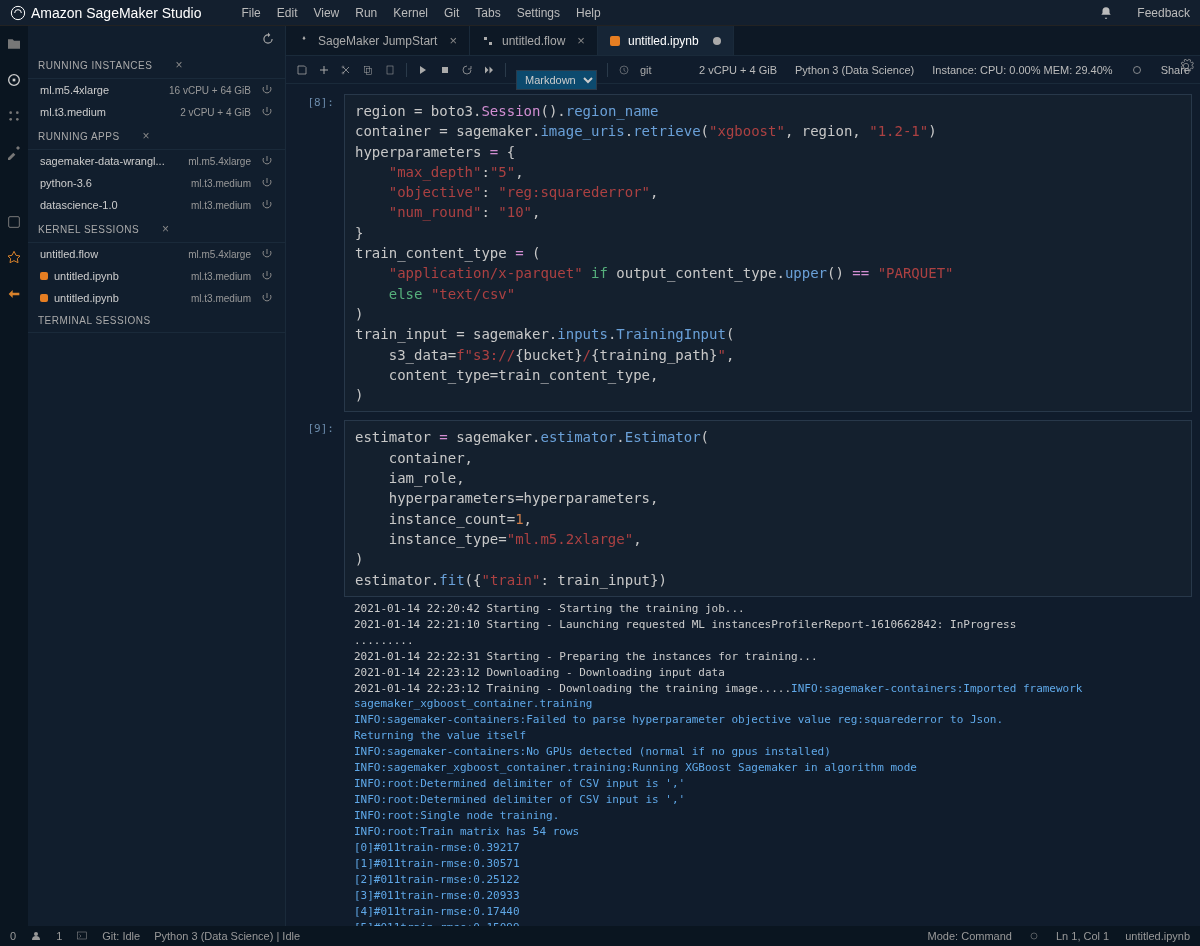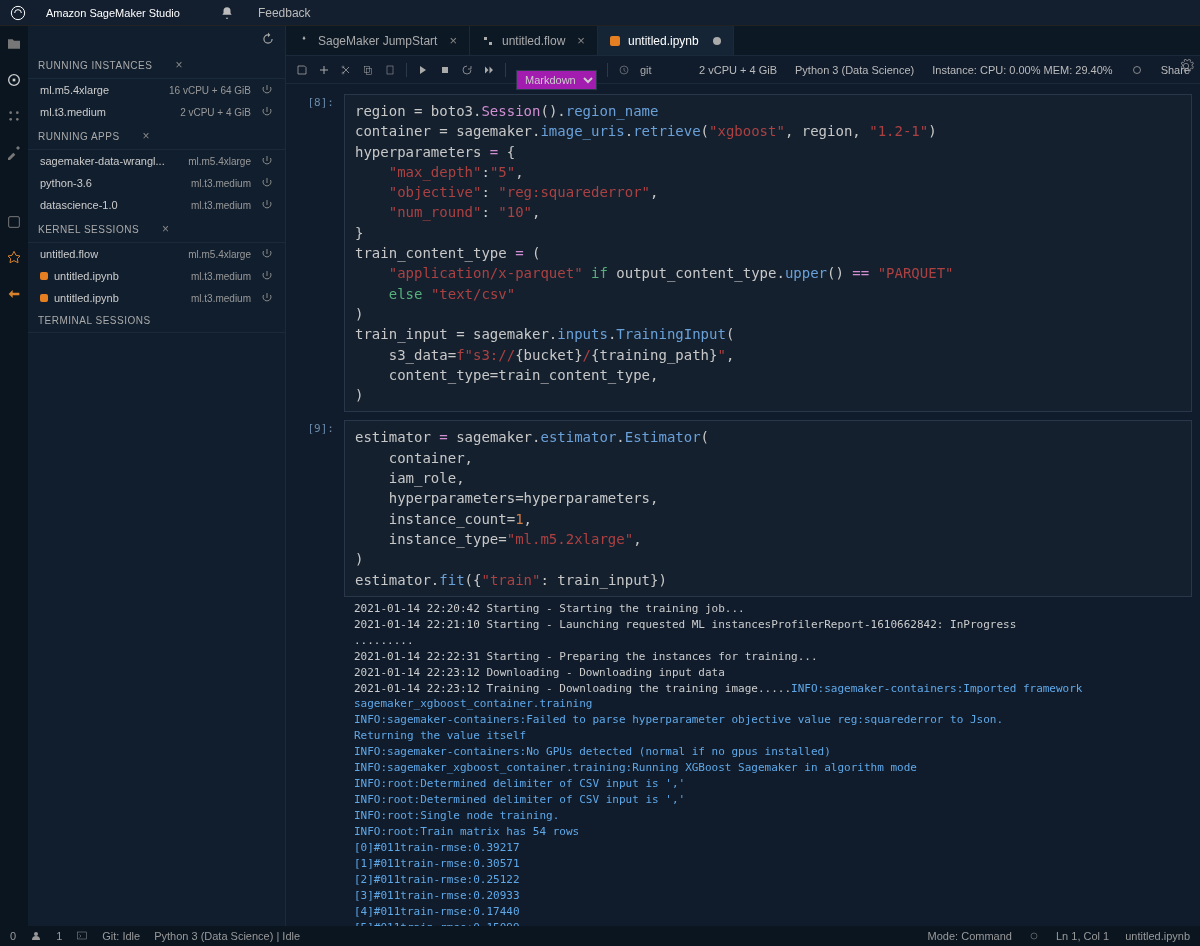--- a/index.html
+++ b/index.html
@@ -1,19 +1,19 @@
 <!DOCTYPE html>
 <html><head>
 <meta charset="utf-8">
 <style>
 * { margin:0; padding:0; box-sizing:border-box; }
 body { font-family:-apple-system,BlinkMacSystemFont,"Segoe UI",Arial,sans-serif; background:#0d1b2a; color:#c5c5c5; font-size:12px; width:1200px; height:946px; overflow:hidden; }
 .topbar { height:26px; background:#131f2e; display:flex; align-items:center; padding:0 10px; border-bottom:1px solid #222; }
 .logo-svg { width:16px; height:16px; }
-.app-title { color:#fff; font-size:11px; margin-left:20px; margin-right:40px; }
+.app-title { color:#fff; font-size:14px; margin-left:5px; margin-right:40px; }
 .menus { display:flex; gap:16px; flex:1; }
 .menu-item { color:#bbb; font-size:12px; cursor:pointer; }
 .topbar .right { display:flex; align-items:center; gap:24px; }
 .bell-icon { width:14px; height:14px; fill:#bbb; }
 .feedback { color:#bbb; font-size:12px; }
 .main { display:flex; height:calc(100% - 26px - 20px); }
 .activity-bar { width:28px; background:#0a1520; display:flex; flex-direction:column; align-items:center; padding-top:10px; gap:20px; }
 .activity-icon { width:16px; height:16px; fill:#777; cursor:pointer; }
 .side-panel { width:258px; background:#111e2d; overflow:hidden; border-right:1px solid #1a2a3a; }
 .panel-header { display:flex; justify-content:flex-end; padding:6px 10px; }
@@ -29,21 +29,21 @@
 .tabs { height:30px; background:#0d1825; display:flex; border-bottom:1px solid #1a2a3a; }
 .tab { display:flex; align-items:center; padding:0 12px; gap:8px; border-right:1px solid #1a2a3a; font-size:12px; color:#aaa; cursor:pointer; }
 .tab.active { background:#162536; color:#fff; }
 .tab .tabicon { width:12px; height:12px; }
 .tab .close { color:#888; font-size:13px; margin-left:4px; }
 .tab .dot { width:8px; height:8px; border-radius:50%; background:#aaa; margin-left:6px; }
 .settings-icon { position:absolute; right:6px; top:32px; width:16px; height:16px; fill:#aaa; cursor:pointer; }
 .toolbar { height:28px; display:flex; align-items:center; padding:0 10px; gap:10px; border-bottom:1px solid #1a2a3a; font-size:11px; }
 .toolbar .tbicon { width:12px; height:12px; fill:#aaa; cursor:pointer; }
 .toolbar .sep { width:1px; height:14px; background:#2a3a4a; }
-.toolbar select { background:#a21caf; border:1px solid #2a3a4a; color:#ccc; font-size:11px; padding:2px 4px;margin-top:20px; }
+.toolbar select { background:#0c4a6e; border:1px solid #2a3a4a; color:#ccc; font-size:11px; padding:2px 4px;margin-top:20px; }
 .toolbar .status { margin-left:auto; display:flex; gap:18px; color:#bbb; font-size:11px; align-items:center; }
 .notebook { flex:1; overflow-y:auto; padding:10px 8px 20px 8px; }
 .cell { display:flex; margin-bottom:8px; }
 .gutter { width:50px; text-align:right; padding-right:10px; color:#6a8aaa; font-family:Menlo,Monaco,Consolas,monospace; font-size:11px; padding-top:2px; flex-shrink:0; }
 .cell-body { flex:1; }
 .code-block { background:#14202e; border:1px solid #28384a; padding:6px 10px; font-family:Menlo,Monaco,Consolas,monospace; font-size:14px; line-height:1.45; white-space:pre; color:#c8c8c8; overflow-x:auto; }
 .md-text { padding:8px 12px; color:#e4e4e4; font-size:13px; line-height:1.5; }
 .output { font-family:Menlo,Monaco,Consolas,monospace; font-size:11px; line-height:1.45; white-space:pre-wrap; padding:4px 10px; color:#ccc; }
 .output .blue { color:#5fa8e8; }
 .statusbar { height:20px; background:#0a1520; display:flex; align-items:center; padding:0 10px; font-size:11px; color:#999; }
@@ -55,20 +55,31 @@
 </style>
 </head>
 <body>
 
 <div class="topbar">
   <svg class="logo-svg" viewBox="0 0 24 24">
       <circle cx="12" cy="12" r="10" fill="none" stroke="#fff" stroke-width="1.5"></circle>
       <path d="M7 12a5 5 0 0 1 10 0" fill="none" stroke="#fff" stroke-width="1.5"></path>
     </svg>
   <div class="app-title">Amazon SageMaker Studio</div>
+  <div class="menus">
+    <span class="menu-item">File</span>
+    <span class="menu-item">Edit</span>
+    <span class="menu-item">View</span>
+    <span class="menu-item">Run</span>
+    <span class="menu-item">Kernel</span>
+    <span class="menu-item">Git</span>
+    <span class="menu-item">Tabs</span>
+    <span class="menu-item">Settings</span>
+    <span class="menu-item">Help</span>
+  </div>
   <div class="right">
     <svg class="bell-icon" viewBox="0 0 24 24">
         <path d="M12 2a6 6 0 0 0-6 6v4l-2 3h16l-2-3V8a6 6 0 0 0-6-6zm0 20a2 2 0 0 0 2-2h-4a2 2 0 0 0 2 2z"></path>
       </svg>
     <span class="feedback">Feedback</span>
   </div>
 </div>
 
 <div class="main">
 

